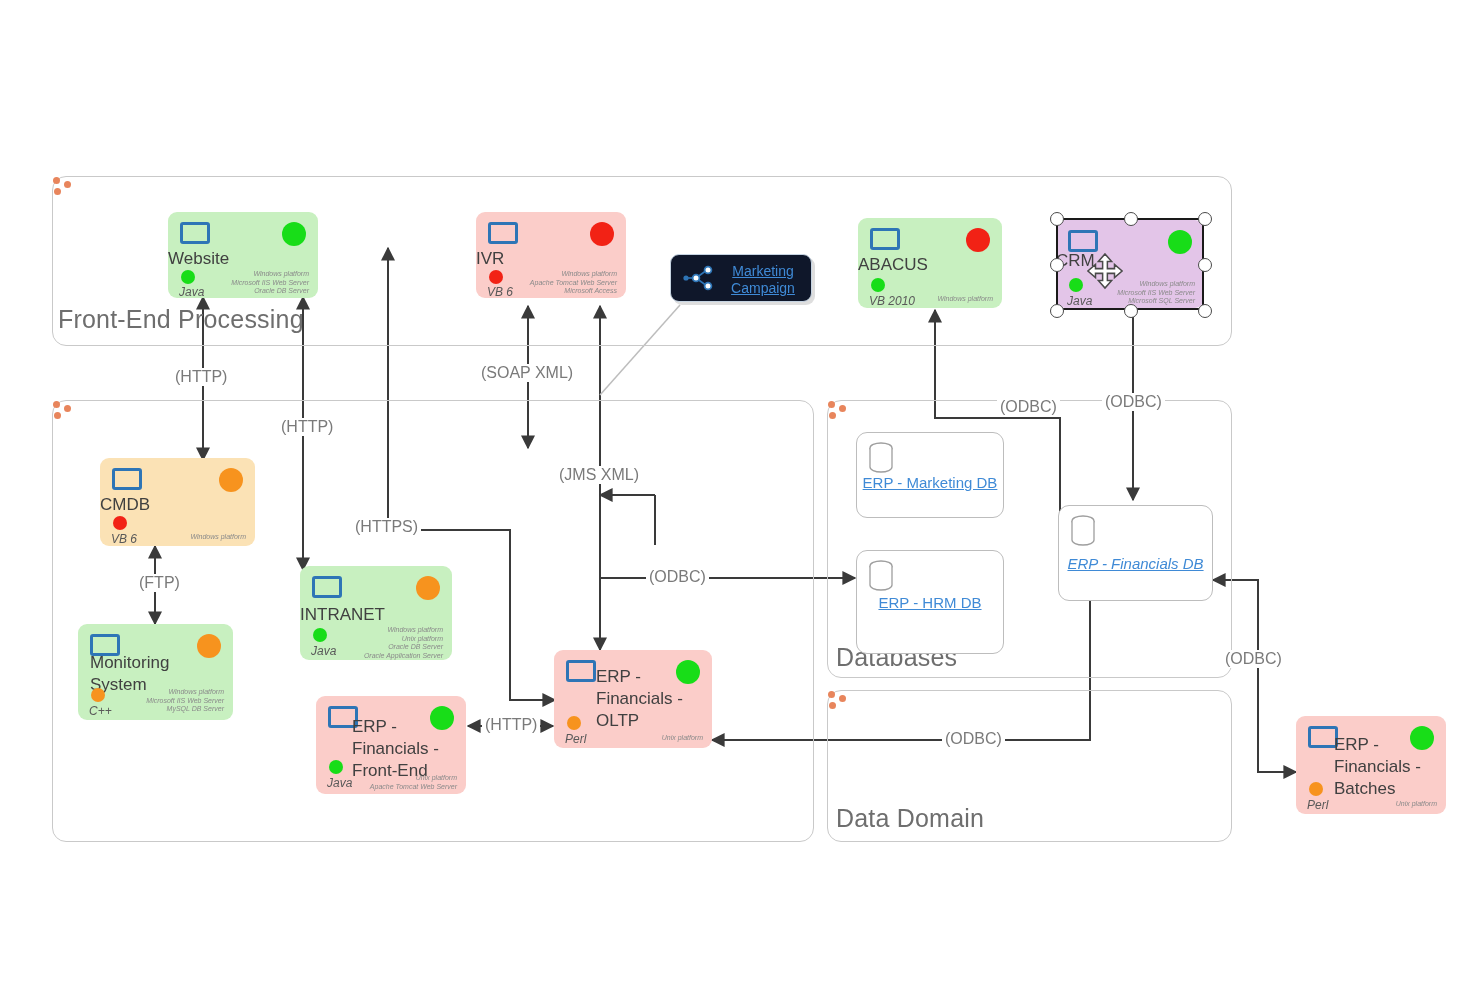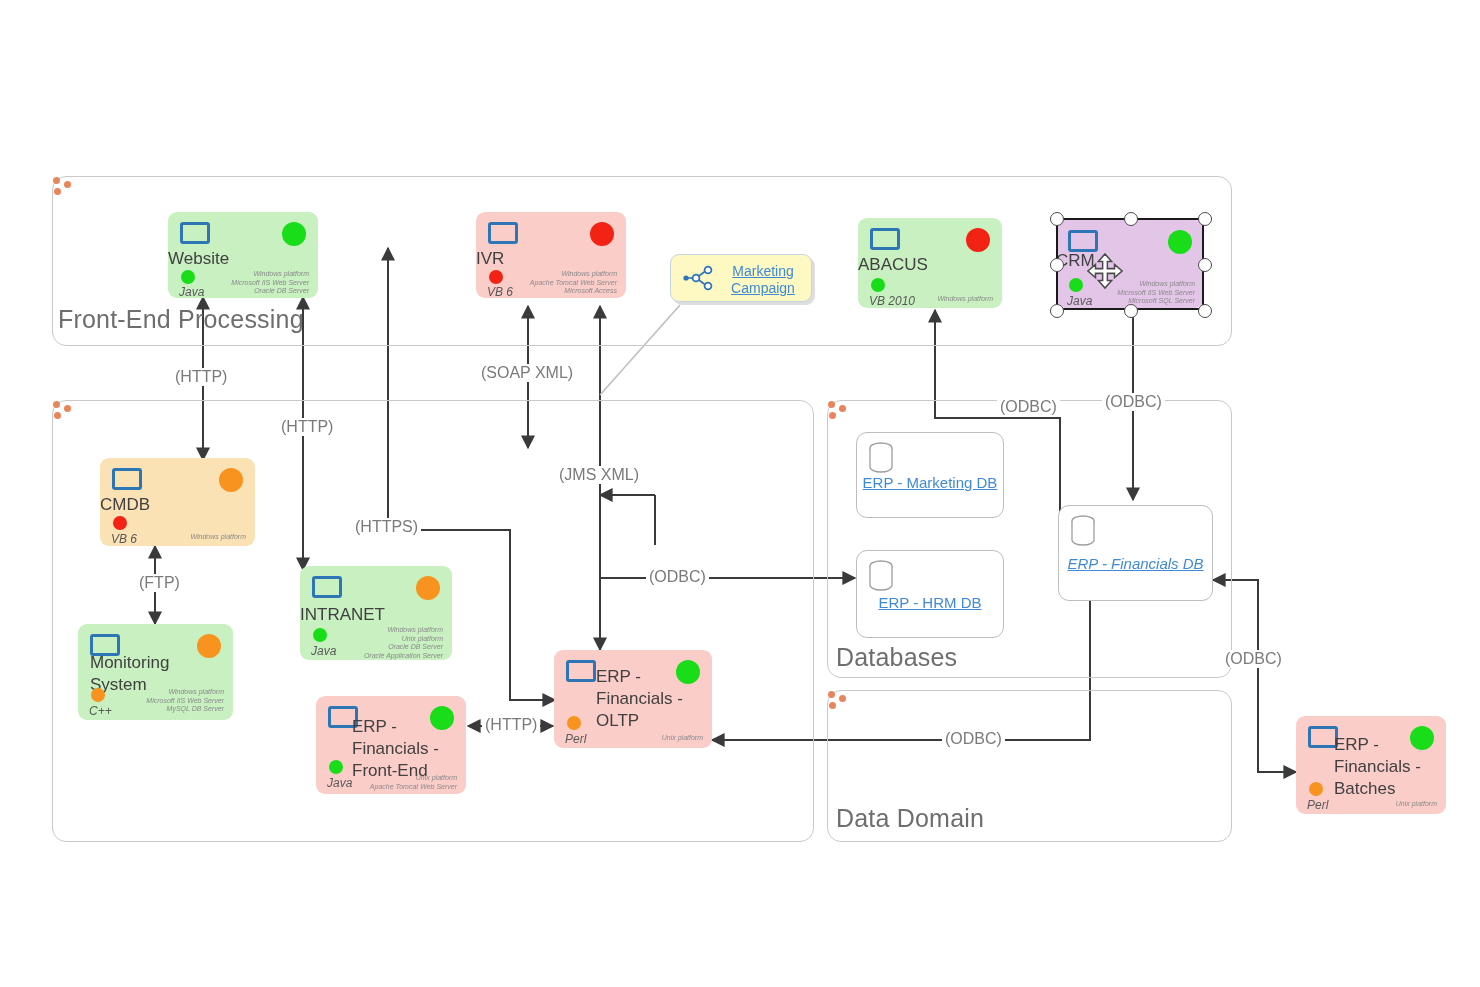--- a/index.html
+++ b/index.html
@@ -34,21 +34,21 @@
   .node .lang-label{position:absolute;left:11px;font-style:italic;font-size:12px;color:#595959;}
   .node .tech{position:absolute;right:9px;text-align:right;font-size:7px;line-height:8.5px;color:#8a8a8a;font-style:italic;}
 
   
   .dbnode{position:absolute;border:1.5px solid #bdbdbd;border-radius:11px;background:#ffffff;box-sizing:border-box;}
   .dbnode .cyl{position:absolute;left:11px;top:9px;width:26px;height:32px;}
   .dbnode .dblabel{position:absolute;left:0;right:0;text-align:center;font-size:15px;color:#3f8ad6;
       text-decoration:underline;line-height:19px;}
 
   
-  .callout{position:absolute;border:1.5px solid #c6d4e2;border-radius:9px;background:#fef9c3;
+  .callout{position:absolute;border:1.5px solid #c6d4e2;border-radius:9px;background:#0f172a;
       box-shadow:3px 3px 0 rgba(160,160,160,.35);}
   .callout .cl-text{position:absolute;left:50px;top:8px;font-size:14px;color:#3f8ad6;
       text-decoration:underline;line-height:17px;text-align:center;width:84px;}
 
   
   .edge-label{position:absolute;font-size:16px;color:#7a7a7a;background:#ffffff;padding:0 3px;white-space:nowrap;}
 
   
   .sel-frame{position:absolute;border:2px solid #1a1a1a;box-sizing:border-box;}
   .handle{position:absolute;width:12px;height:12px;border-radius:50%;background:#ffffff;border:1.5px solid #4a4a4a;}
@@ -293,21 +293,21 @@
   <div class="dbnode" style="left:856px;top:432px;width:148px;height:86px;">
     <svg class="cyl" viewBox="0 0 26 32">
       <ellipse cx="13" cy="6" rx="11" ry="5" fill="#ffffff" stroke="#9e9e9e" stroke-width="1.3"></ellipse>
       <path d="M2 6 L2 25 A11 5 0 0 0 24 25 L24 6" fill="#ffffff" stroke="#9e9e9e" stroke-width="1.3"></path>
     </svg>
     <div class="dblabel" style="top:40px;">
       <span>ERP - Marketing DB</span>
     </div>
   </div>
 
-  <div class="dbnode" style="left:856px;top:550px;width:148px;height:88px;">
+  <div class="dbnode" style="left:856px;top:550px;width:148px;height:104px;">
     <svg class="cyl" viewBox="0 0 26 32">
       <ellipse cx="13" cy="6" rx="11" ry="5" fill="#ffffff" stroke="#9e9e9e" stroke-width="1.3"></ellipse>
       <path d="M2 6 L2 25 A11 5 0 0 0 24 25 L24 6" fill="#ffffff" stroke="#9e9e9e" stroke-width="1.3"></path>
     </svg>
     <div class="dblabel" style="top:42px;">
       <span>ERP - HRM DB</span>
     </div>
   </div>
 
   <div class="dbnode" style="left:1058px;top:505px;width:155px;height:96px;">

